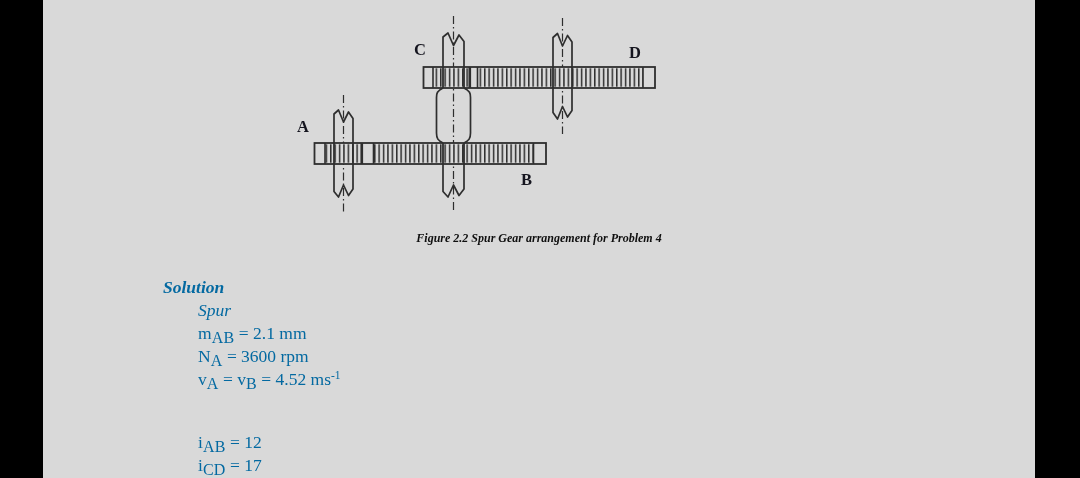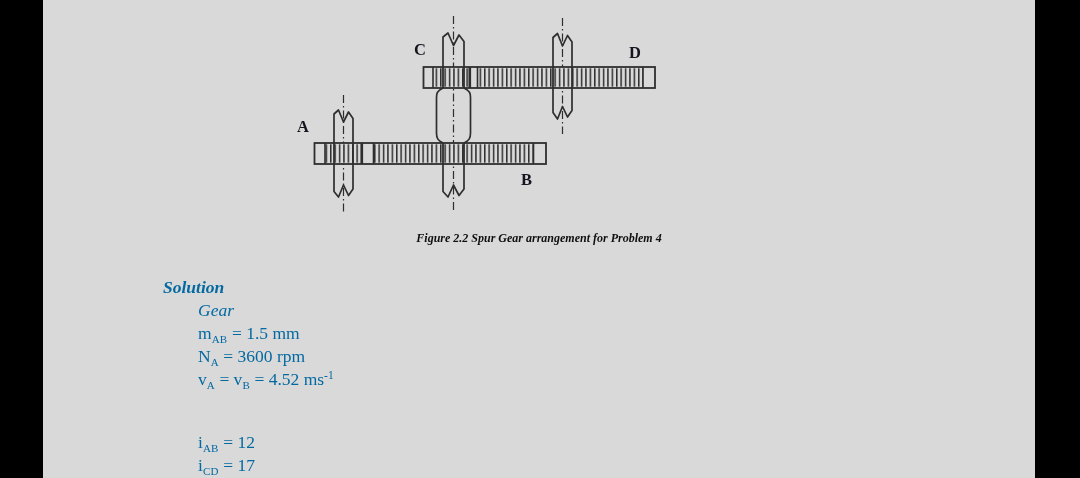--- a/index.html
+++ b/index.html
@@ -21,21 +21,21 @@
     text-align:center;font-weight:700;font-style:italic;
     font-size:12px;color:#0f0f0f;
   }
   .solution{
     position:absolute;left:163px;top:276px;
     font-size:17.5px;line-height:23px;color:#0369a1;
   }
   .sol-h{font-weight:700;font-style:italic;}
   .ind{margin-left:35px;}
   .it{font-style:italic;}
-  .formula sub{font-size:11px;line-height:0;vertical-align:-3.5px;letter-spacing:.3px;}
+  .formula sub{font-size:16px;line-height:0;vertical-align:-3.5px;letter-spacing:.3px;}
   .formula sup{font-size:11.5px;line-height:0;vertical-align:6px;}
   .ratio-block{margin-top:40px;}
 </style>
 </head>
 <body>
 
 <div class="letterbox left"></div>
 <div class="letterbox right"></div>
 
 <svg class="diagram" viewBox="0 0 1080 225" xmlns="http://www.w3.org/2000/svg">
@@ -103,24 +103,24 @@
   <text x="297" y="132">A</text>
   <text x="521" y="185">B</text>
   <text x="414" y="55">C</text>
   <text x="629" y="58">D</text>
 </svg>
 
 <div class="caption">Figure 2.2 Spur Gear arrangement for Problem 4</div>
 
 <div class="solution">
   <div class="sol-h">Solution</div>
-  <div class="ind it">Gear</div>
+  <div class="ind it">Spur</div>
 
   <div class="ind formula">
-    <span>m</span><sub>AB</sub><span> = 1.5 mm</span>
+    <span>m</span><sub>AB</sub><span> = 2.1 mm</span>
   </div>
 
   <div class="ind formula">
     <span>N</span><sub>A</sub><span> = 3600 rpm</span>
   </div>
 
   <div class="ind formula">
     <span>v</span><sub>A</sub><span> = v</span><sub>B</sub><span> = 4.52 ms</span><sup>-1</sup>
   </div>
 

